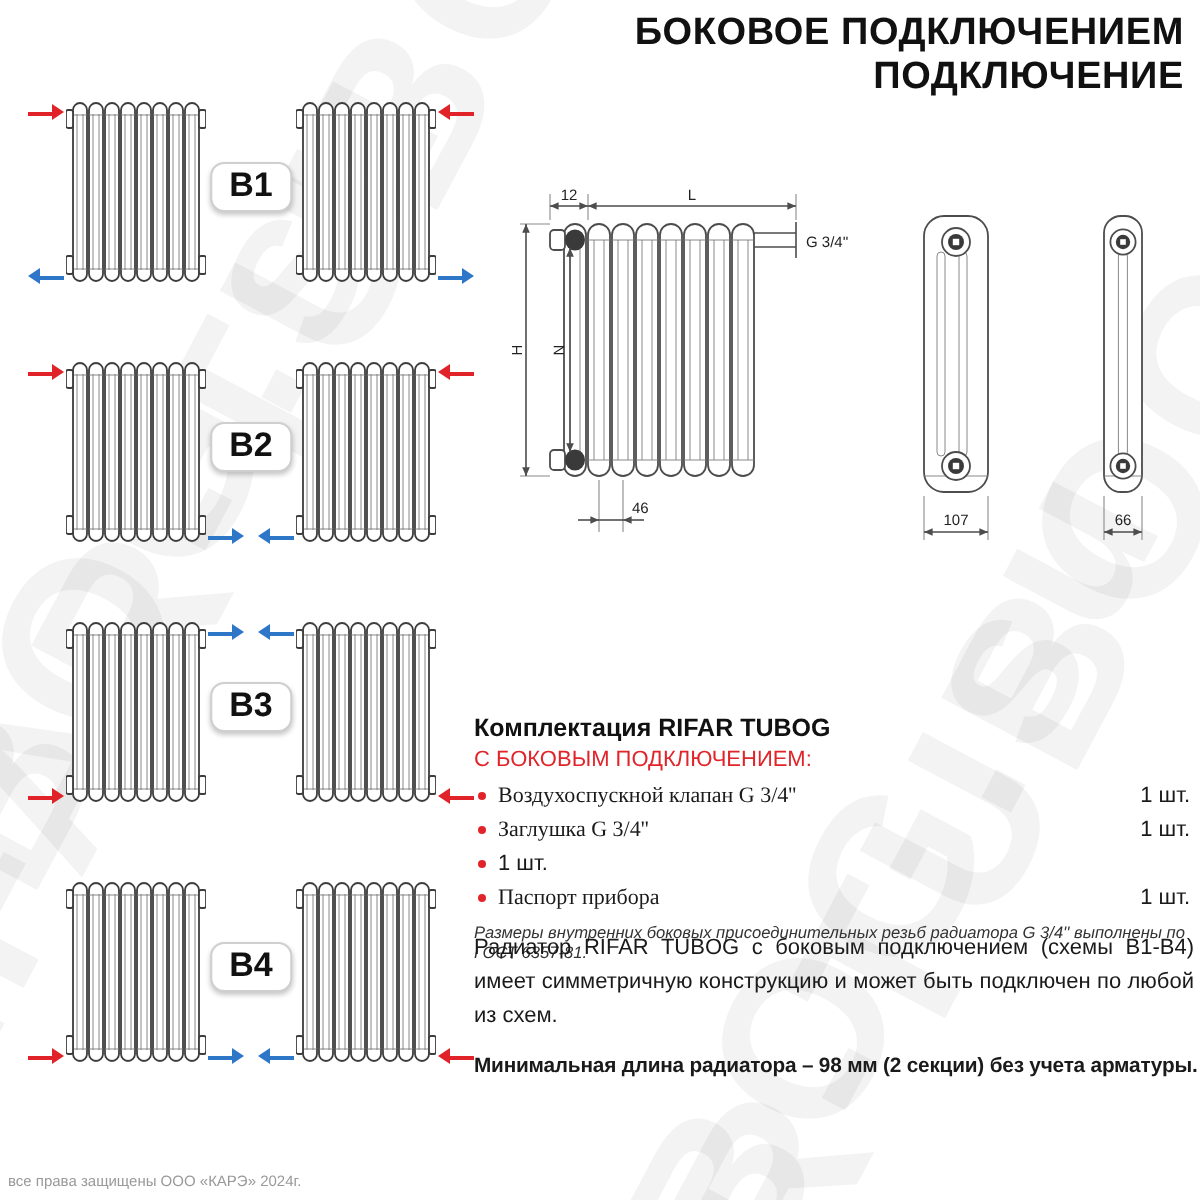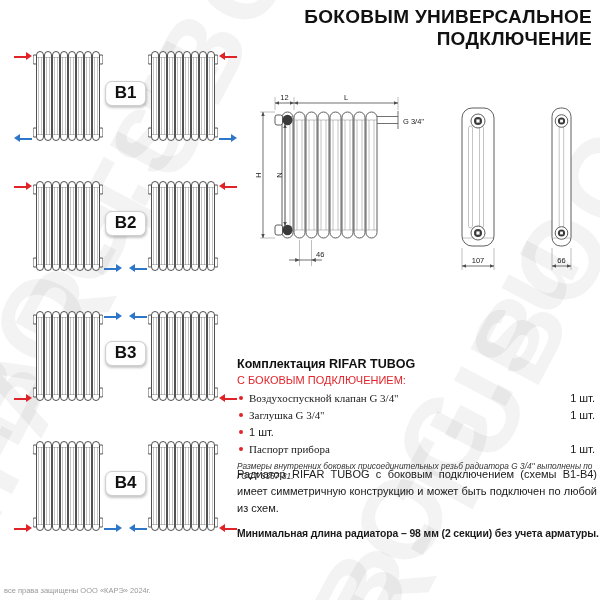--- a/index.html
+++ b/index.html
@@ -62,21 +62,21 @@
 <body>
 
 <div class="page">
 
   <div class="wm" style="left:-140px;top:560px;">RIFAR-TUBOG.su</div>
   <div class="wm" style="left:180px;top:840px;">RIFAR-TUBOG.su</div>
   <div class="wm" style="left:20px;top:1100px;">RIFAR-TUBOG.su</div>
   <div class="wm" style="left:-340px;top:900px;">RIFAR-TUBOG.su</div>
 
   <div class="title">
-    <div>БОКОВЫМ УНИВЕРСАЛЬНОЕ</div>
+    <div>БОКОВОЕ ПОДКЛЮЧЕНИЕМ</div>
     <div>ПОДКЛЮЧЕНИЕ</div>
   </div>
 
   <div id="schemes">
       <div class="scheme-row" style="top: 36px;">
         <div class="radiator" style="left: 25px;"><svg width="70" height="96" viewBox="-3 0 70 96">
             <g fill="#fff" stroke="#3d3d3d" stroke-width="0.9">
               <rect x="0.5" y="3.5" width="7" height="89" rx="3.5"></rect>
               <path class="thin" d="M2.5 9 V87 M5.5 9 V87 M0.5 9.5 H7.5 M0.5 86.5 H7.5"></path>
               <rect x="8.5" y="3.5" width="7" height="89" rx="3.5"></rect>

